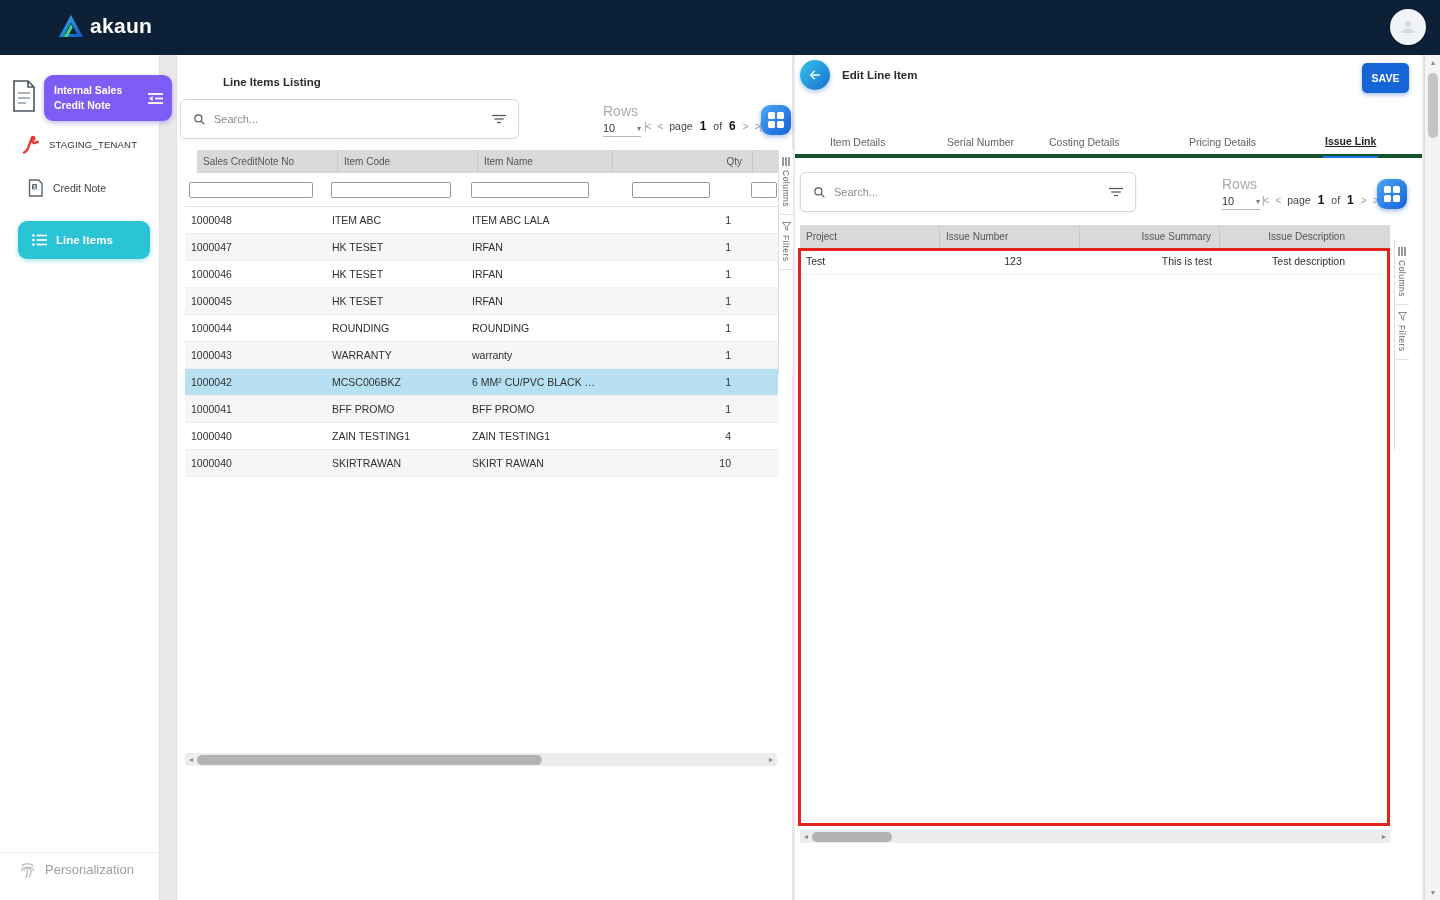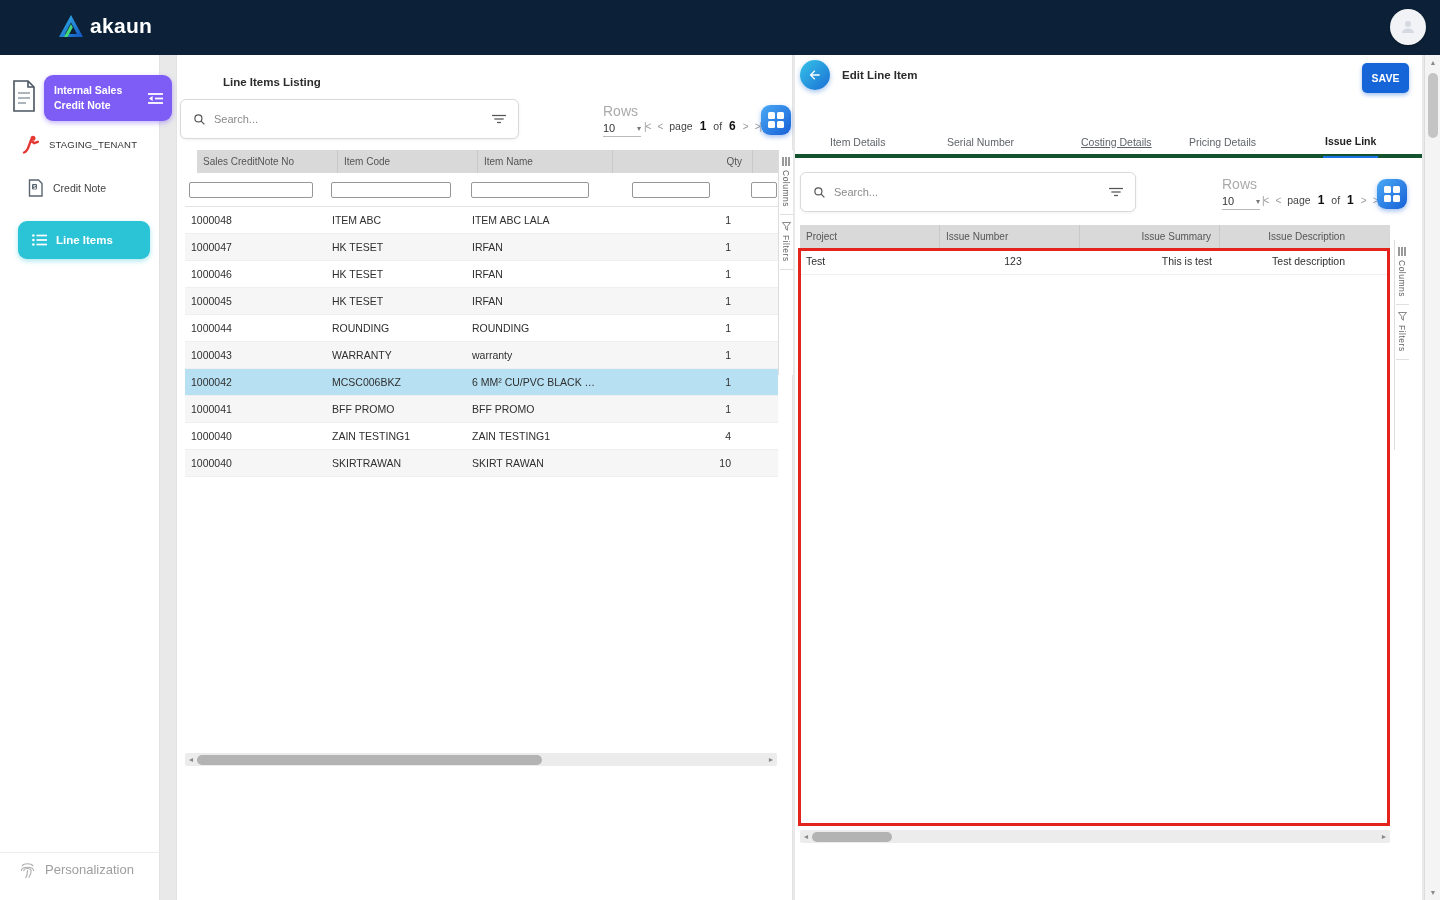--- a/index.html
+++ b/index.html
@@ -370,23 +370,23 @@
       <svg width="16" height="16" viewBox="0 0 24 24">
           <path d="M19 11H7.8l4.6-4.6L11 5l-7 7 7 7 1.4-1.4L7.8 13H19z" fill="#fff"></path>
         </svg>
     </div>
     <div class="panel-title" style="left:47px;top:14px;">Edit Line Item</div>
     <button class="save-btn">SAVE</button>
 
     <div class="tabs-row">
       <div class="tab" style="left:33px;">Item Details</div>
       <div class="tab" style="left:150px;">Serial Number</div>
-      <div class="tab" style="left:284px;text-decoration:underline;">Costing Details</div>
+      <div class="tab" style="left:252px;">Costing Details</div>
       <div class="tab" style="left:392px;">Pricing Details</div>
-      <div class="tab active" style="left:528px;">Issue Link</div>
+      <div class="tab active" style="left:528px;text-decoration:underline;">Issue Link</div>
     </div>
 
     <div class="search-box" style="left:5px;top:117px;width:336px;">
       <svg width="13" height="13" viewBox="0 0 24 24">
           <circle cx="10" cy="10" r="6.5" fill="none" stroke="#555" stroke-width="2.2"></circle>
           <line x1="15" y1="15" x2="21" y2="21" stroke="#555" stroke-width="2.2"></line>
         </svg>
       <input type="text" placeholder="Search..." style="">
       <svg width="14" height="12" viewBox="0 0 18 12">
           <line x1="0" y1="1.5" x2="18" y2="1.5" stroke="#555" stroke-width="1.6"></line>

